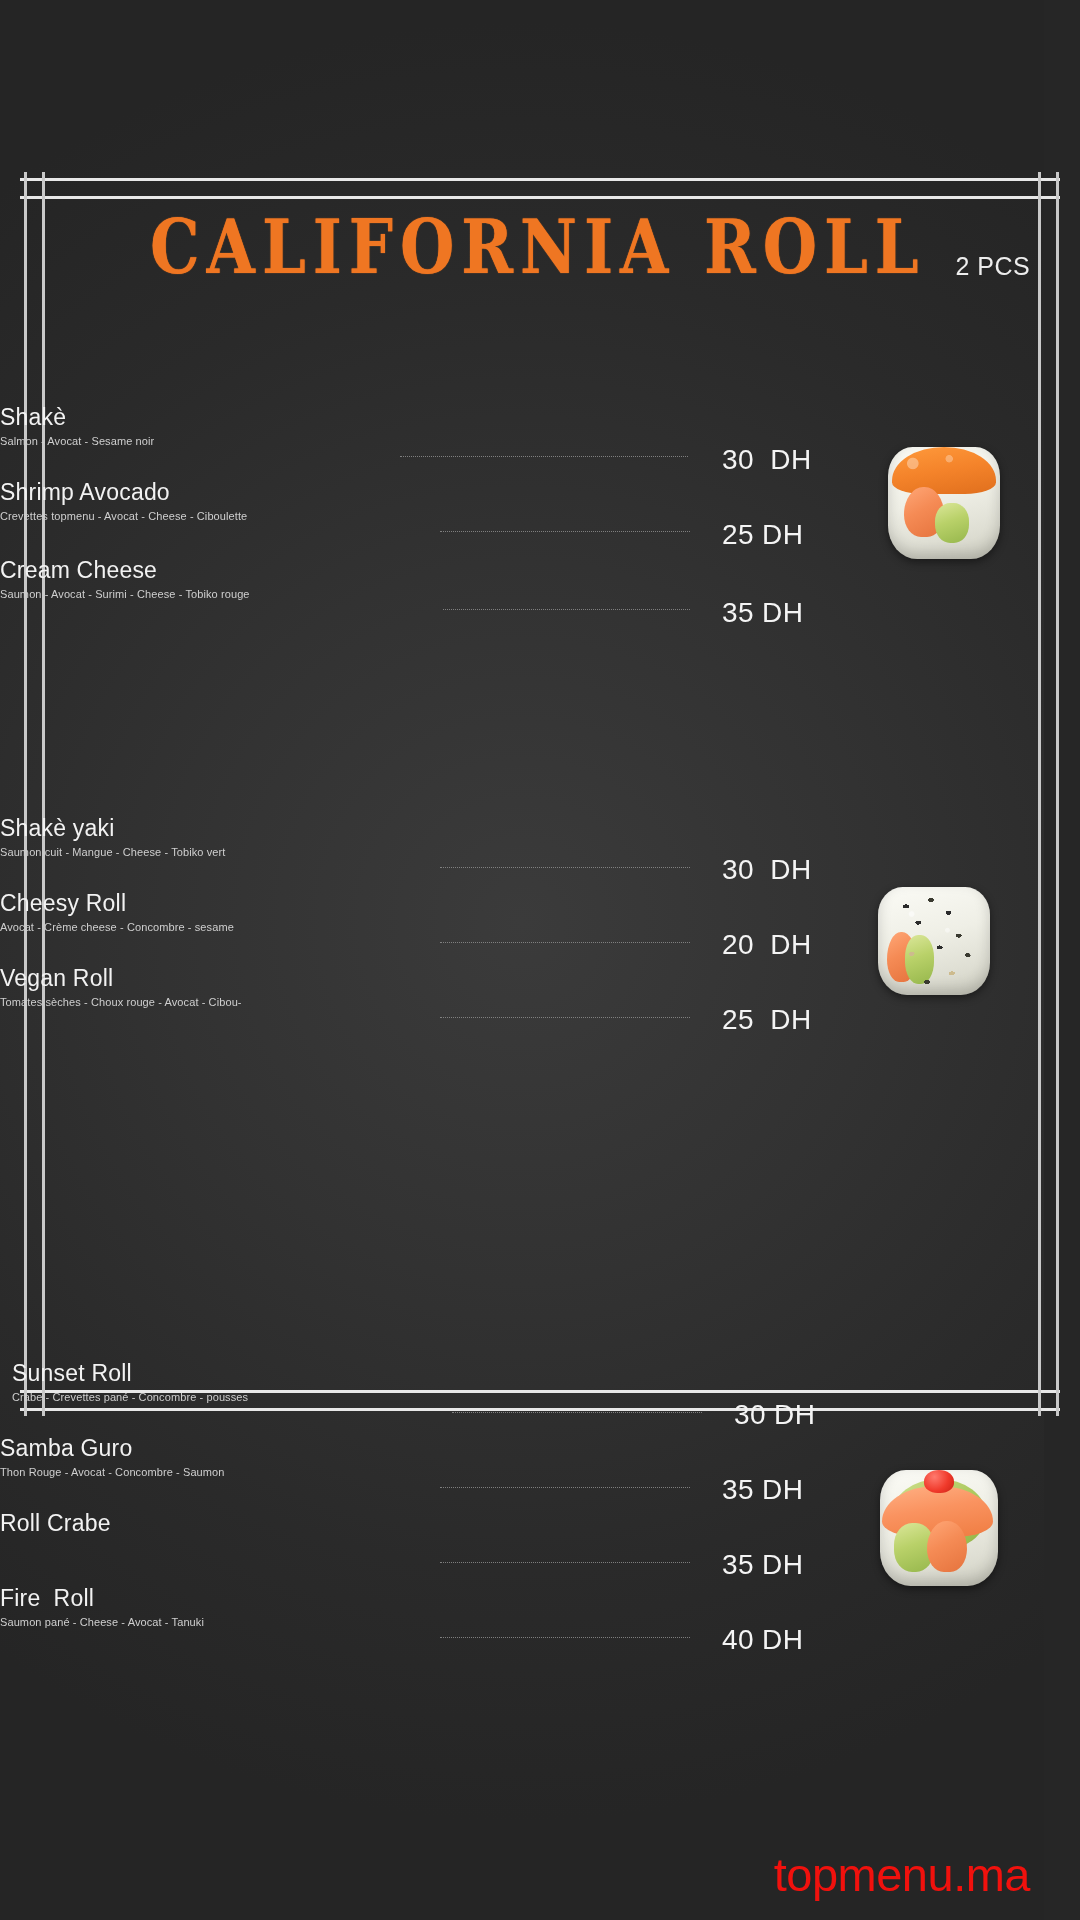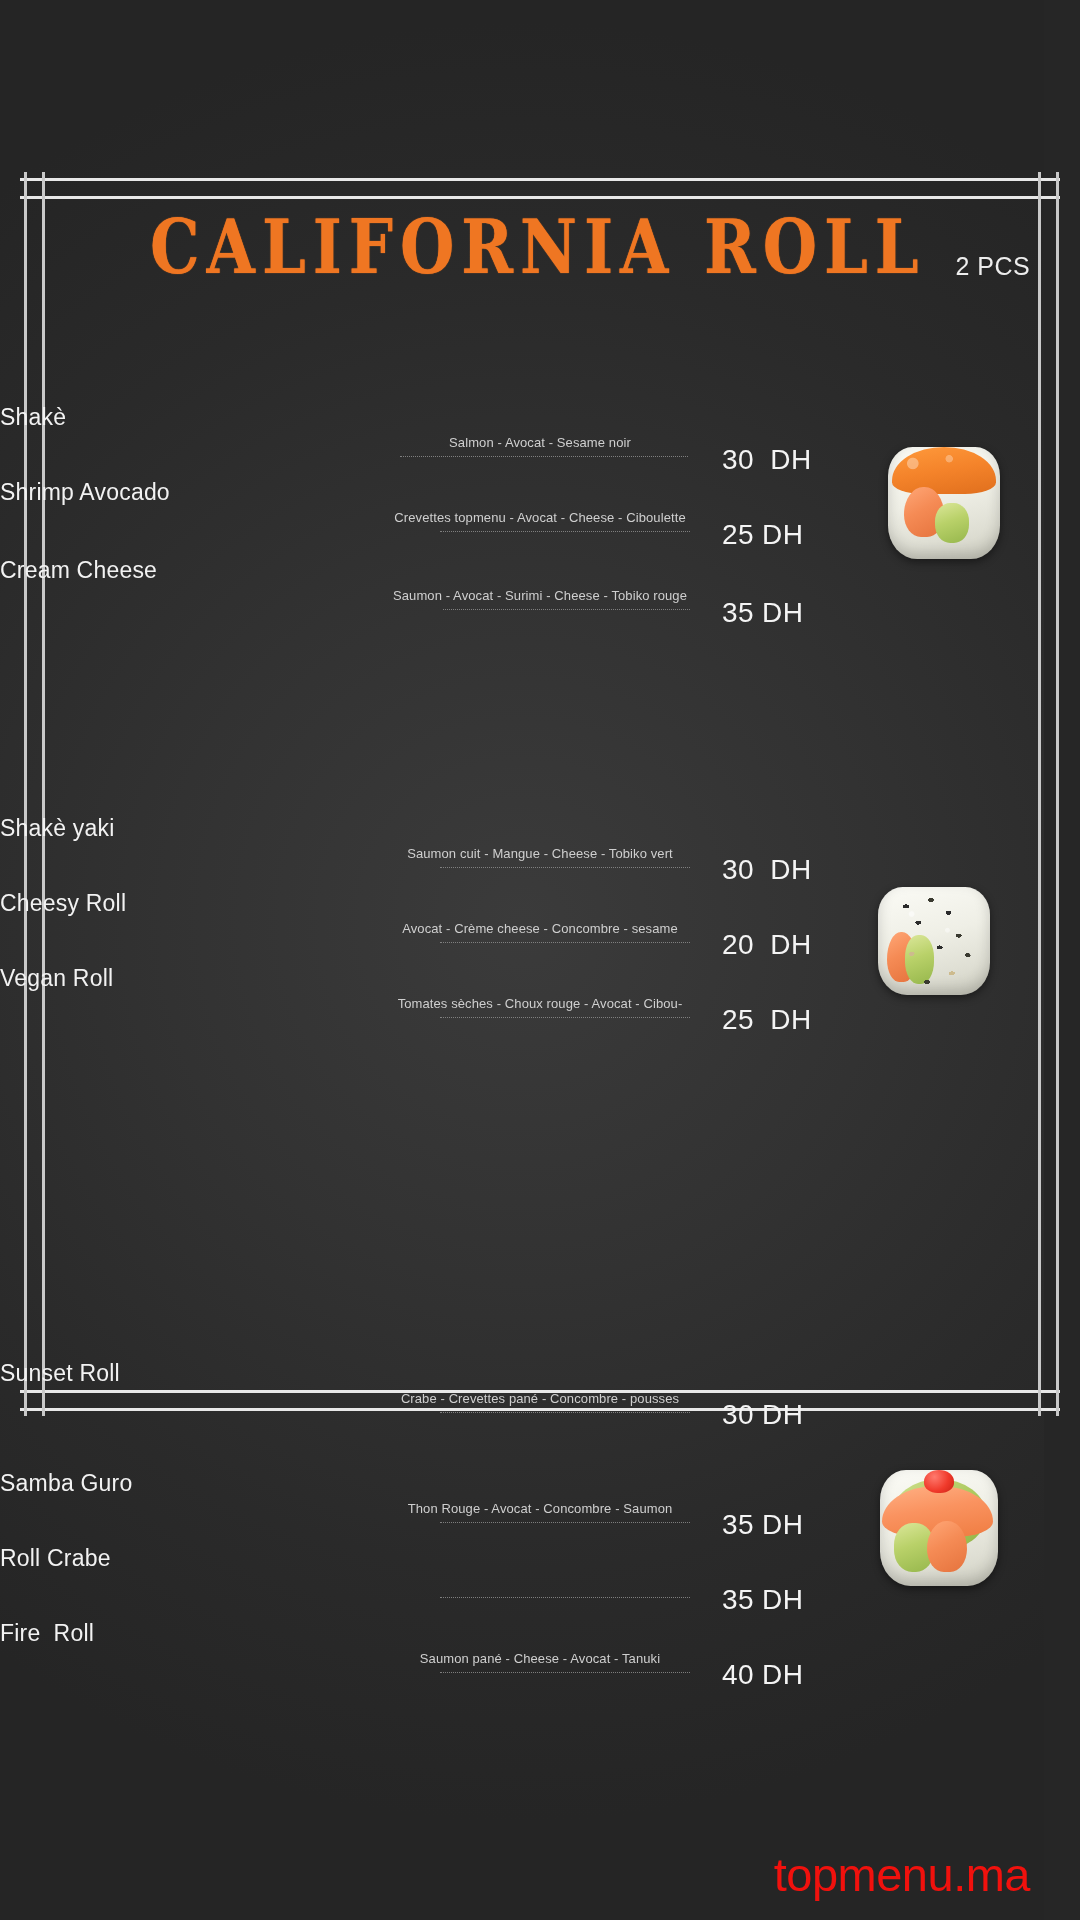--- a/index.html
+++ b/index.html
@@ -77,27 +77,26 @@
   .item-name {
     color:#f2f2f2;
     font-size:23px;
     font-weight:400;
     line-height:1.15;
     letter-spacing:0.2px;
     white-space:pre;
   }
   .item-desc {
     color:#cfcfcf;
-    font-size:13px;
+    font-size:11px;
     font-weight:400;
     line-height:1.2;
     letter-spacing:0.1px;
     margin-top:5px;
     white-space:pre;
-    text-align:center;
   }
 
   .dots {
     position:absolute;
     left:440px;
     width:280px;
     border-bottom:1.5px dotted #8d8d8d;
     opacity:0.85;
   }
   .price {
@@ -242,28 +241,28 @@
       <div class="item-name">Vegan Roll</div>
       <div class="item-desc">Tomates sèches - Choux rouge - Avocat - Cibou-</div>
       <div class="dots" style="top:52px;left:440px;width:250px;"></div>
       <div class="price" style="left:722px;top:41px;">25  DH</div>
     </div>
 
   </div>
 
   <div class="section sec3">
 
-    <div class="row" style="height:75px;">
+    <div class="row" style="height:75px;margin-left:12px;">
       <div class="item-name">Sunset Roll</div>
       <div class="item-desc">Crabe - Crevettes pané - Concombre - pousses</div>
       <div class="dots" style="top:52px;left:440px;width:250px;"></div>
       <div class="price" style="left:722px;top:41px;">30 DH</div>
     </div>
 
-    <div class="row" style="height:75px;margin-top:35px;">
+    <div class="row" style="height:75px;">
       <div class="item-name">Samba Guro</div>
       <div class="item-desc">Thon Rouge - Avocat - Concombre - Saumon</div>
       <div class="dots" style="top:52px;left:440px;width:250px;"></div>
       <div class="price" style="left:722px;top:41px;">35 DH</div>
     </div>
 
     <div class="row" style="height:75px;">
       <div class="item-name">Roll Crabe</div>
       <div class="dots" style="top:52px;left:440px;width:250px;"></div>
       <div class="price" style="left:722px;top:41px;">35 DH</div>

